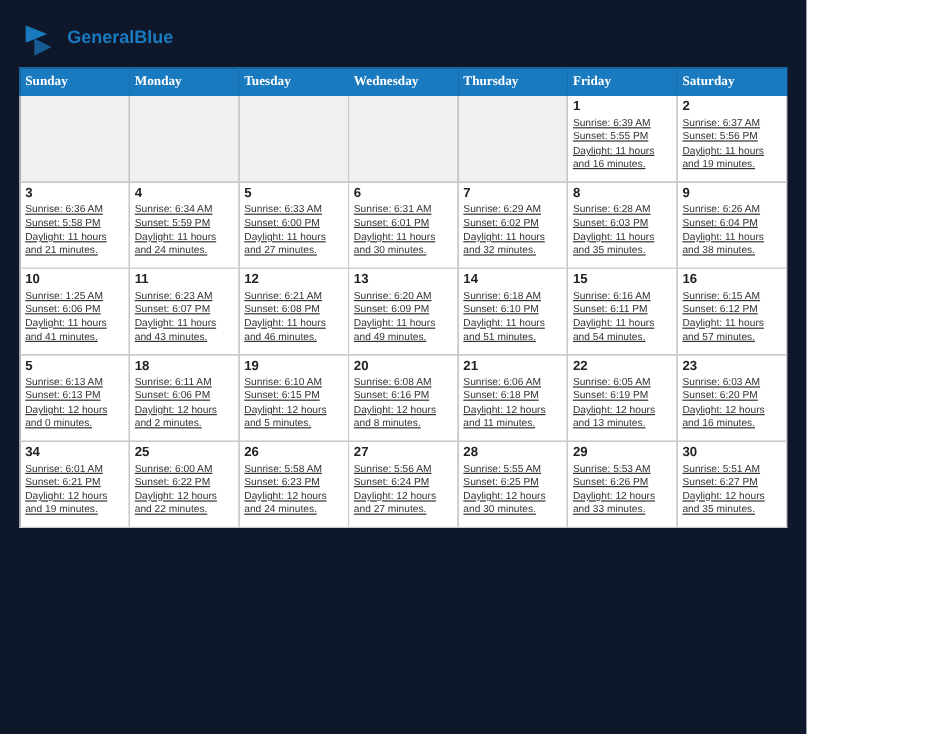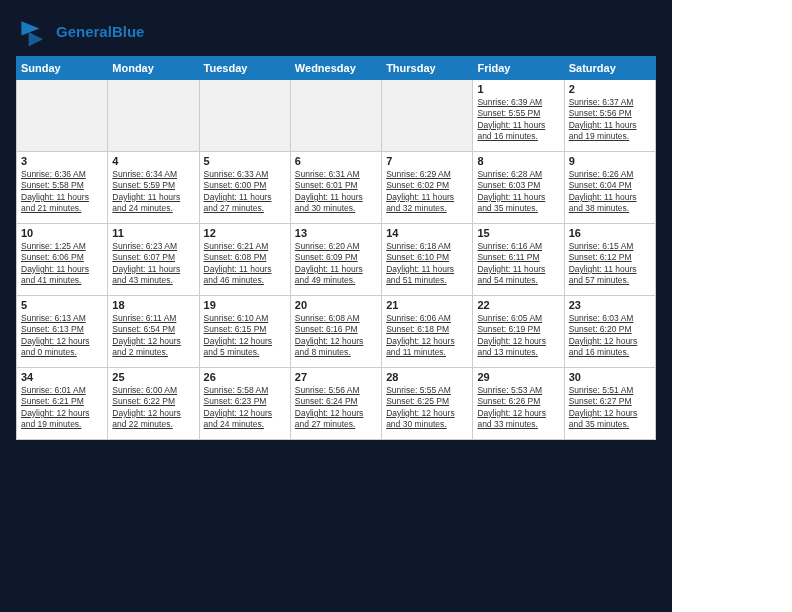--- a/index.html
+++ b/index.html
@@ -60,20 +60,21 @@
       table-layout: fixed;
     }
     .calendar thead th {
       background: #1a7abf;
       color: #fff;
       font-size: 11px;
       font-weight: bold;
       padding: 5px 4px;
       text-align: left;
       border: 1px solid #1a7abf;
+      font-family: Liberation Serif, serif;
     }
     .calendar tbody td {
       border: 1px solid #ccc;
       vertical-align: top;
       padding: 3px 4px;
       height: 72px;
       font-size: 9px;
       color: #333;
       background: #fff;
     }
@@ -258,21 +259,21 @@
           <td>
             <span class="day-num">5</span>
             <div class="day-info">Sunrise: 6:13 AM
 Sunset: 6:13 PM
 Daylight: 12 hours
 and 0 minutes.</div>
           </td>
           <td>
             <span class="day-num">18</span>
             <div class="day-info">Sunrise: 6:11 AM
-Sunset: 6:54 PM
+Sunset: 6:06 PM
 Daylight: 12 hours
 and 2 minutes.</div>
           </td>
           <td>
             <span class="day-num">19</span>
             <div class="day-info">Sunrise: 6:10 AM
 Sunset: 6:15 PM
 Daylight: 12 hours
 and 5 minutes.</div>
           </td>

